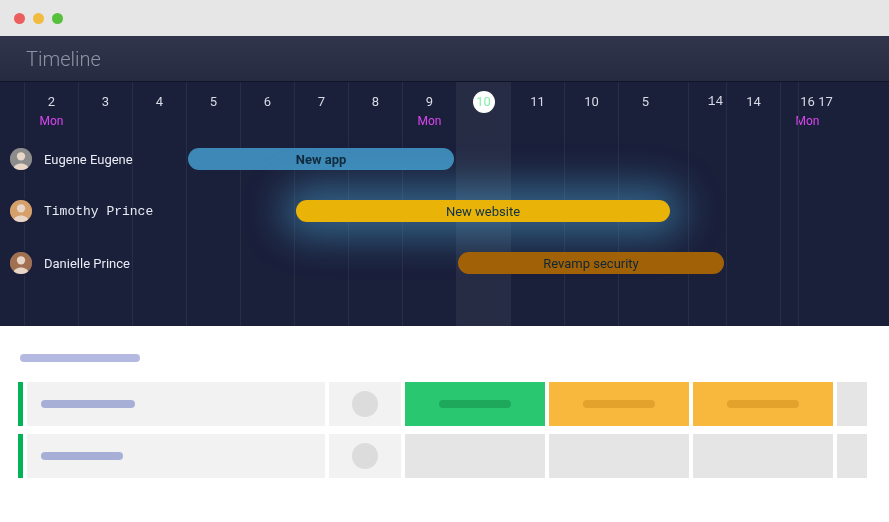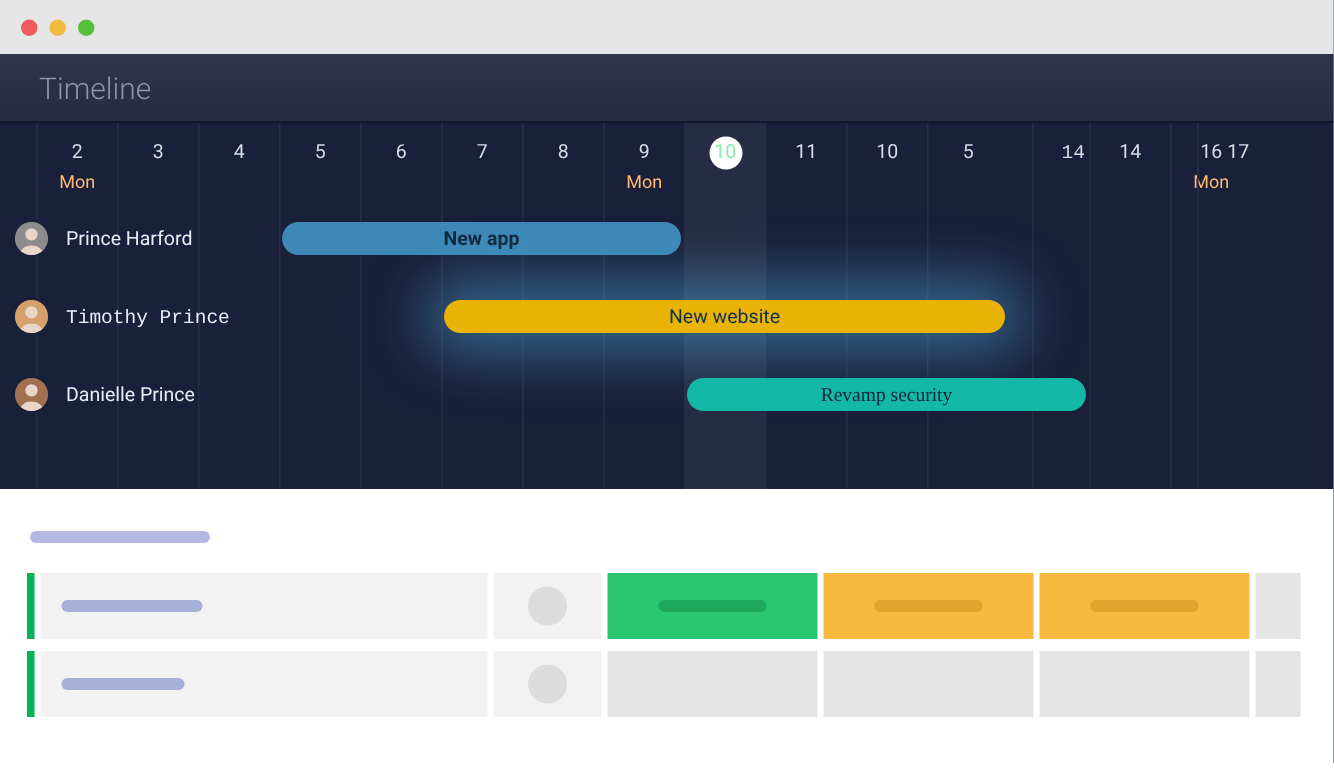--- a/index.html
+++ b/index.html
@@ -61,21 +61,21 @@
     text-align: center;
     font-size: 13px;
     color: #d8dbe6;
   }
   .day-label {
     position: absolute;
     top: 32px;
     width: 100%;
     text-align: center;
     font-size: 12px;
-    color: #fdba74;
+    color: #d946ef;
   }
   .day-current .day-num {
     color: #86efac;
   }
   .current-pill {
     position: absolute;
     top: 9px;
     left: 50%;
     transform: translateX(-50%);
     width: 22px; height: 22px;
@@ -123,23 +123,22 @@
   .task-dark {
     background: #3d88b6;
     color: #102638;
   }
   .task-glow {
     background: #eab308;
     color: #0d3247;
     box-shadow: 0 0 38px 14px rgba(84,187,232,0.45);
   }
   .task-dim {
-    background: #14b8a6;
+    background: #a16207;
     color: #102638;
-    font-family: Liberation Serif, serif;
   }
 
   
   .lower {
     position: relative;
     padding: 20px 18px 0 18px;
   }
   .group-header {
     height: 24px;
     display: flex;
@@ -281,21 +280,21 @@
                 <clipPath id="c">
                   <circle cx="12" cy="12" r="12"></circle>
                 </clipPath>
               </defs>
               <g clip-path="url(#c)">
                 <rect width="24" height="24" fill="#8c8c8c"></rect>
                 <circle cx="12" cy="9" r="4.5" fill="#e8d6c8"></circle>
                 <path d="M3 26c0-6 4-9 9-9s9 3 9 9" fill="#e8d6c8"></path>
               </g>
             </svg></div>
-          <div class="person-name">Prince Harford</div>
+          <div class="person-name">Eugene Eugene</div>
         </div>
         <div class="person-row" style="top: 104px; font-family: Liberation Mono, monospace;">
           <div class="avatar"><svg viewBox="0 0 24 24">
               <defs>
                 <clipPath id="c">
                   <circle cx="12" cy="12" r="12"></circle>
                 </clipPath>
               </defs>
               <g clip-path="url(#c)">
                 <rect width="24" height="24" fill="#d6a06b"></rect>

